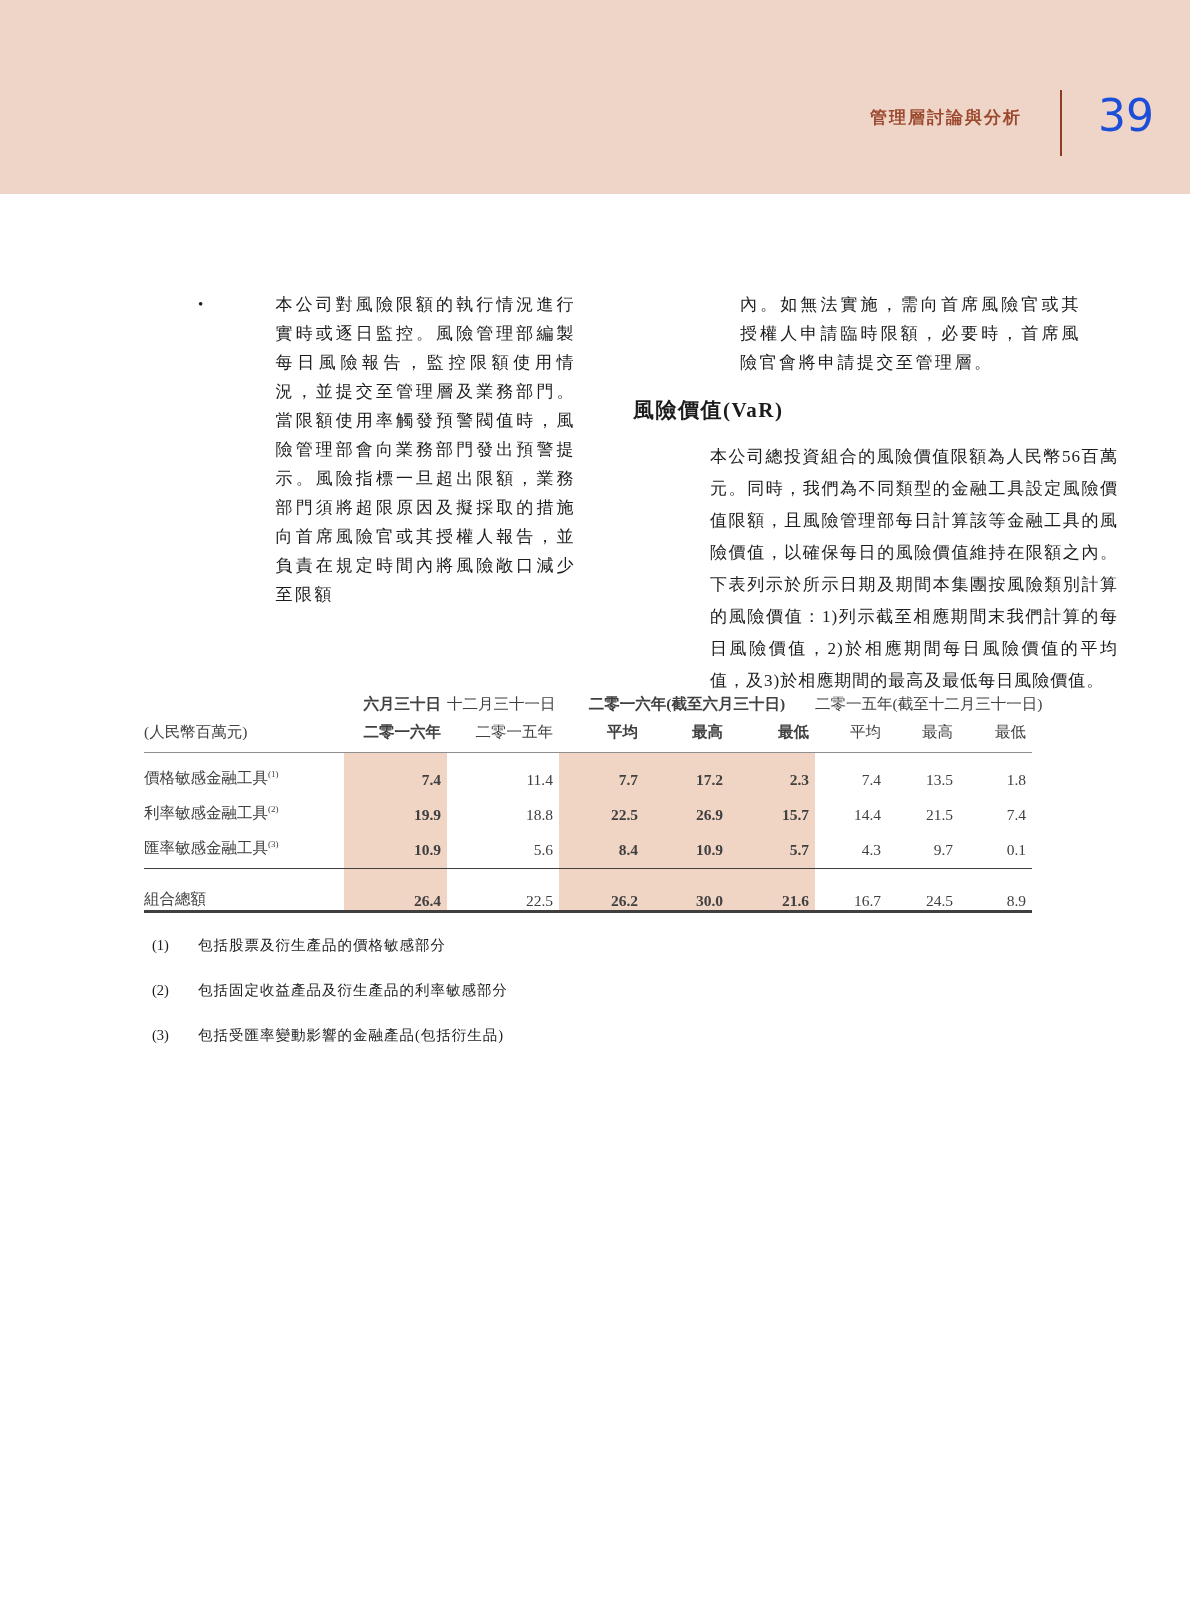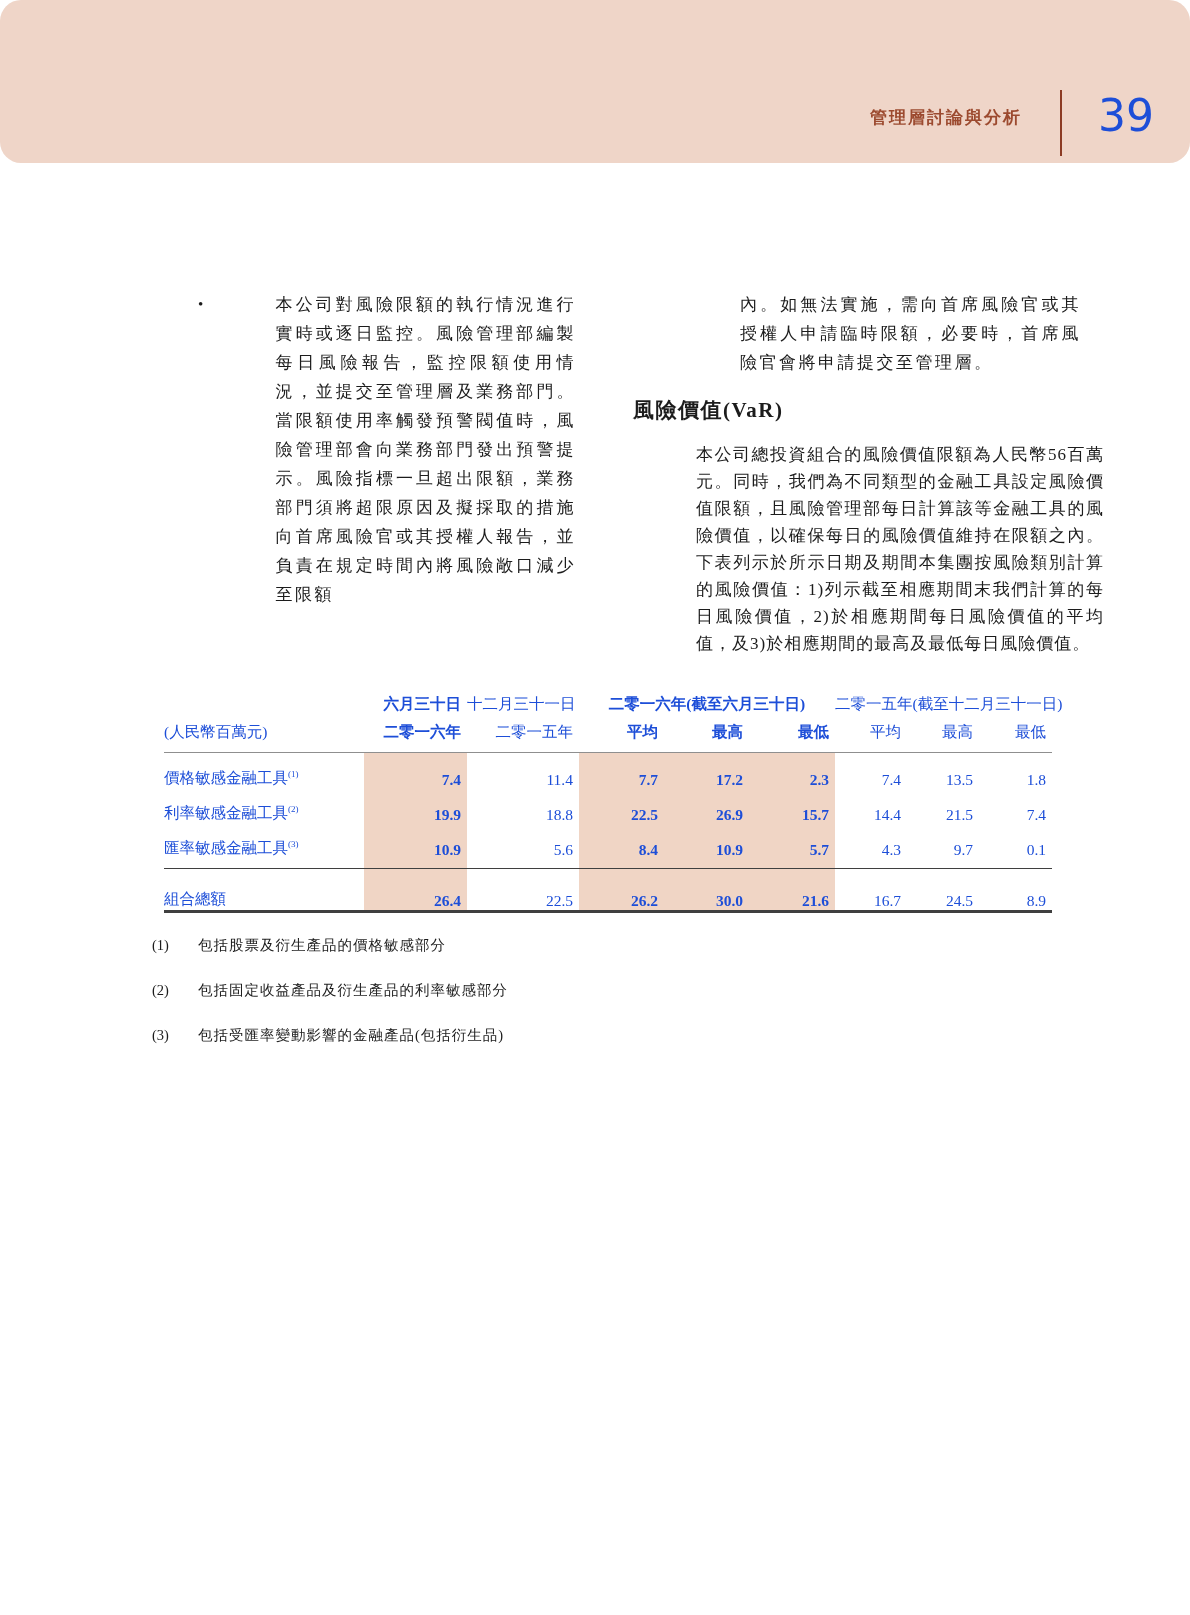--- a/index.html
+++ b/index.html
@@ -6,23 +6,22 @@
   .page{
     position:relative;
     width:1190px;height:1615px;
     background:#ffffff;
     font-family:"Liberation Serif","DejaVu Serif",serif;
     color:#1c1c1c;
     overflow:hidden;
   }
   
   .band{
-    position:absolute;left:0;top:0;width:1190px;height:163px;
+    position:absolute;left:0;top:0;width:1190px;height:194px;
     background:#efd5c8;
-    border-radius:21px;
   }
   .band-inner{
     position:absolute;right:36px;top:88px;height:70px;
     display:flex;align-items:center;
   }
   .band-title{
     font-family:"Liberation Sans","DejaVu Sans",sans-serif;
     font-size:17px;font-weight:bold;letter-spacing:2px;
     color:#9c4a2f;
     margin-right:38px;
@@ -45,28 +44,28 @@
   }
   .bullet-row{position:absolute;left:198px;top:290px;width:378px;display:flex;}
   .bullet-glyph{width:42px;font-size:15px;line-height:29px;}
   .bullet-text{width:336px;}
   .rc-top{position:absolute;left:700px;top:290px;width:341px;}
   .rc-heading{
     position:absolute;left:633px;top:396px;
     font-size:21px;font-weight:bold;letter-spacing:1.5px;
   }
   .rc-para{
-    position:absolute;left:656px;top:441px;width:408px;
-    letter-spacing:1px;line-height:27px;
+    position:absolute;left:670px;top:441px;width:408px;
+    letter-spacing:1px;line-height:32px;
   }
   
   .var-table{
-    position:absolute;left:164px;top:694px;width:888px;
+    position:absolute;left:144px;top:694px;width:888px;
     border-collapse:collapse;table-layout:fixed;
-    font-size:15.5px;color:#1d4ed8;
+    font-size:15.5px;color:#404040;
   }
   .var-table td{
     text-align:right;vertical-align:bottom;
     padding:0 6px 0 0;white-space:nowrap;overflow:visible;
   }
   .var-table td.lbl{text-align:left;padding-left:0;}
   .var-table td.ctr{text-align:center;padding-right:0;}
   .var-table .b{font-weight:bold;}
   .var-table thead tr.h1 td{padding-bottom:7px;}
   .var-table thead tr.h2 td{padding-bottom:9px;border-bottom:1.5px solid #8f8f8f;margin-top:11px;}

